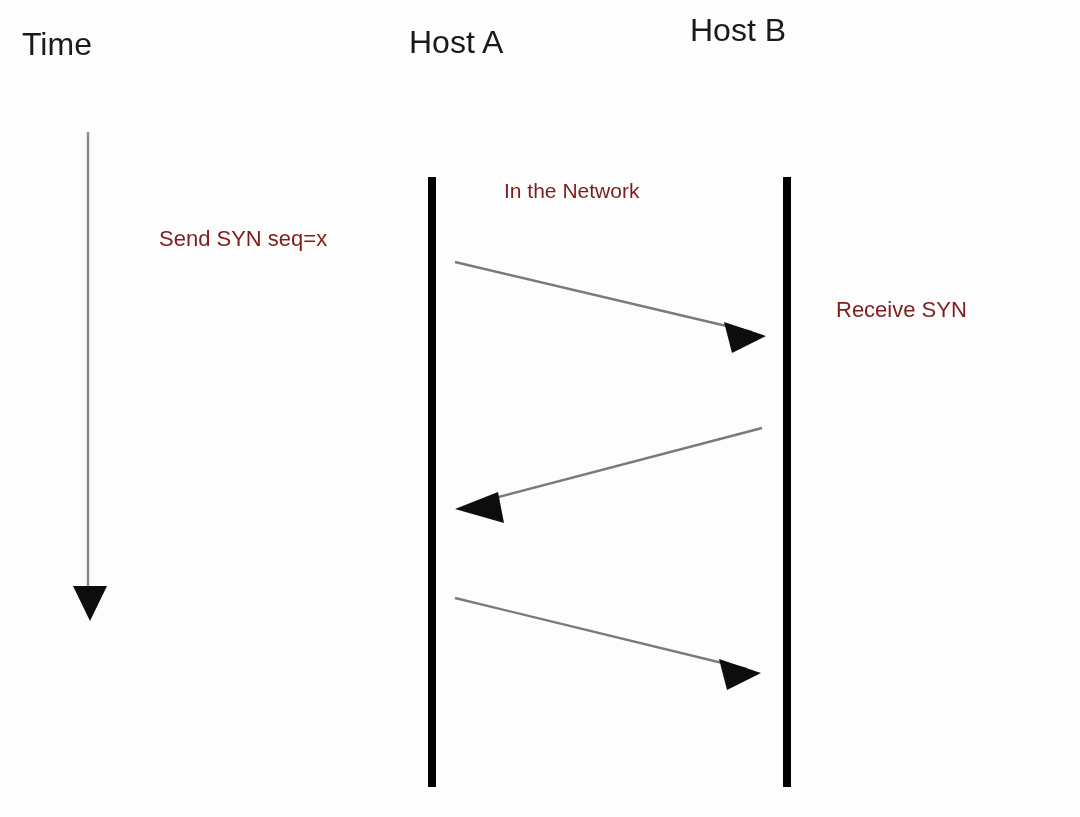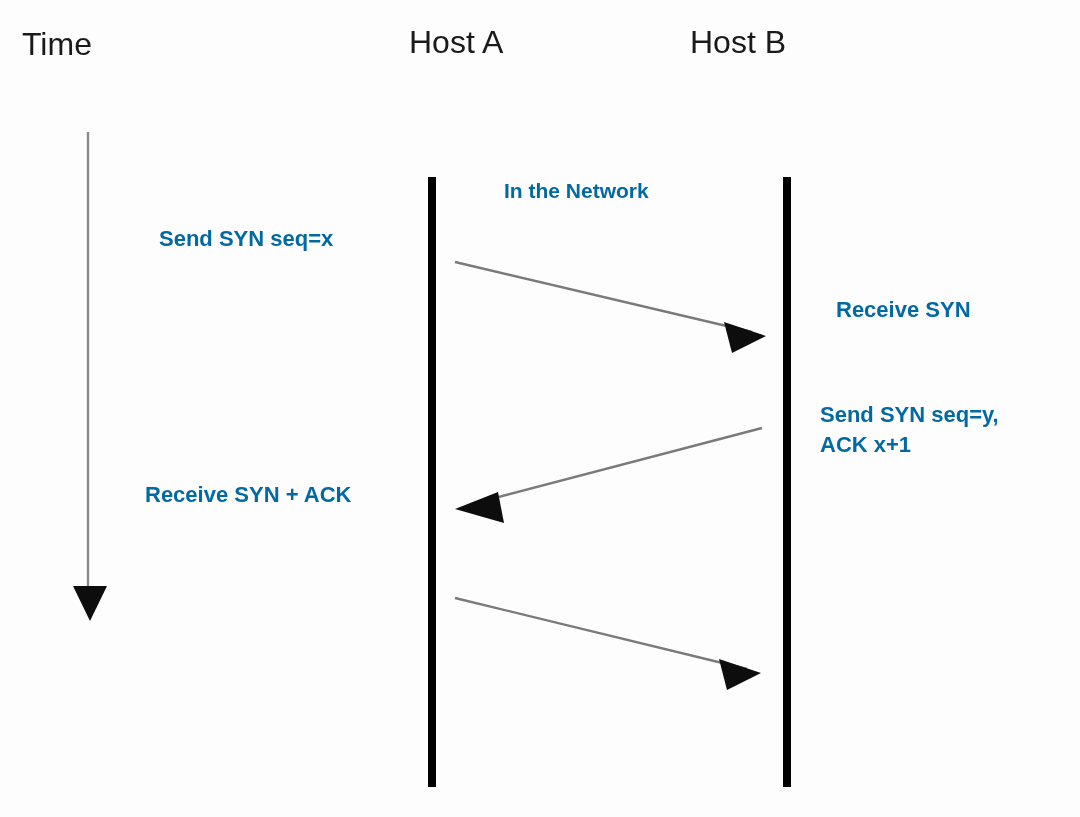--- a/index.html
+++ b/index.html
@@ -30,28 +30,28 @@
     position: absolute;
     font-family: "Liberation Sans", sans-serif;
     font-size: 32px;
     font-weight: 300;
     color: #1a1a1a;
     white-space: nowrap;
     letter-spacing: 0px;
   }
   .hdr-time   { left: 22px;  top: 26px; }
   .hdr-host-a { left: 365px; top: 24px; margin-left: 44px; }
-  .hdr-host-b { left: 690px; top: 24px; }
+  .hdr-host-b { left: 690px; top: 12px; }
 
   .lbl {
     position: absolute;
     font-family: "Liberation Sans", sans-serif;
     font-size: 22px;
-    font-weight: 700;
-    color: #0369a1;
+    font-weight: 400;
+    color: #7f1d1d;
     white-space: nowrap;
     line-height: 30px;
   }
   .lbl-network    { left: 504px; top: 176px; font-size: 21px; }
   .lbl-send-syn   { left: 159px; top: 224px; }
   .lbl-recv-syn   { left: 836px; top: 295px; }
   .lbl-send-synack{ left: 820px; top: 400px; }
   .lbl-recv-synack{ left: 145px; top: 480px; }
   .lbl-send-ack   { left: 208px; top: 578px; }
   .lbl-recv-ack   { left: 820px; top: 660px; }
@@ -83,20 +83,15 @@
 
   <div class="hdr hdr-time">Time</div>
   <div class="hdr hdr-host-a">Host A</div>
   <div class="hdr hdr-host-b">Host B</div>
 
   <div class="lbl lbl-network">In the Network</div>
 
   <div class="lbl lbl-send-syn">Send SYN seq=x</div>
   <div class="lbl lbl-recv-syn">Receive SYN</div>
 
-  <div class="lbl lbl-send-synack">
-    <span>Send SYN seq=y,</span><br>
-    <span>ACK x+1</span>
-  </div>
-  <div class="lbl lbl-recv-synack">Receive SYN + ACK</div>
 
 
 </div>
 
 </body></html>

